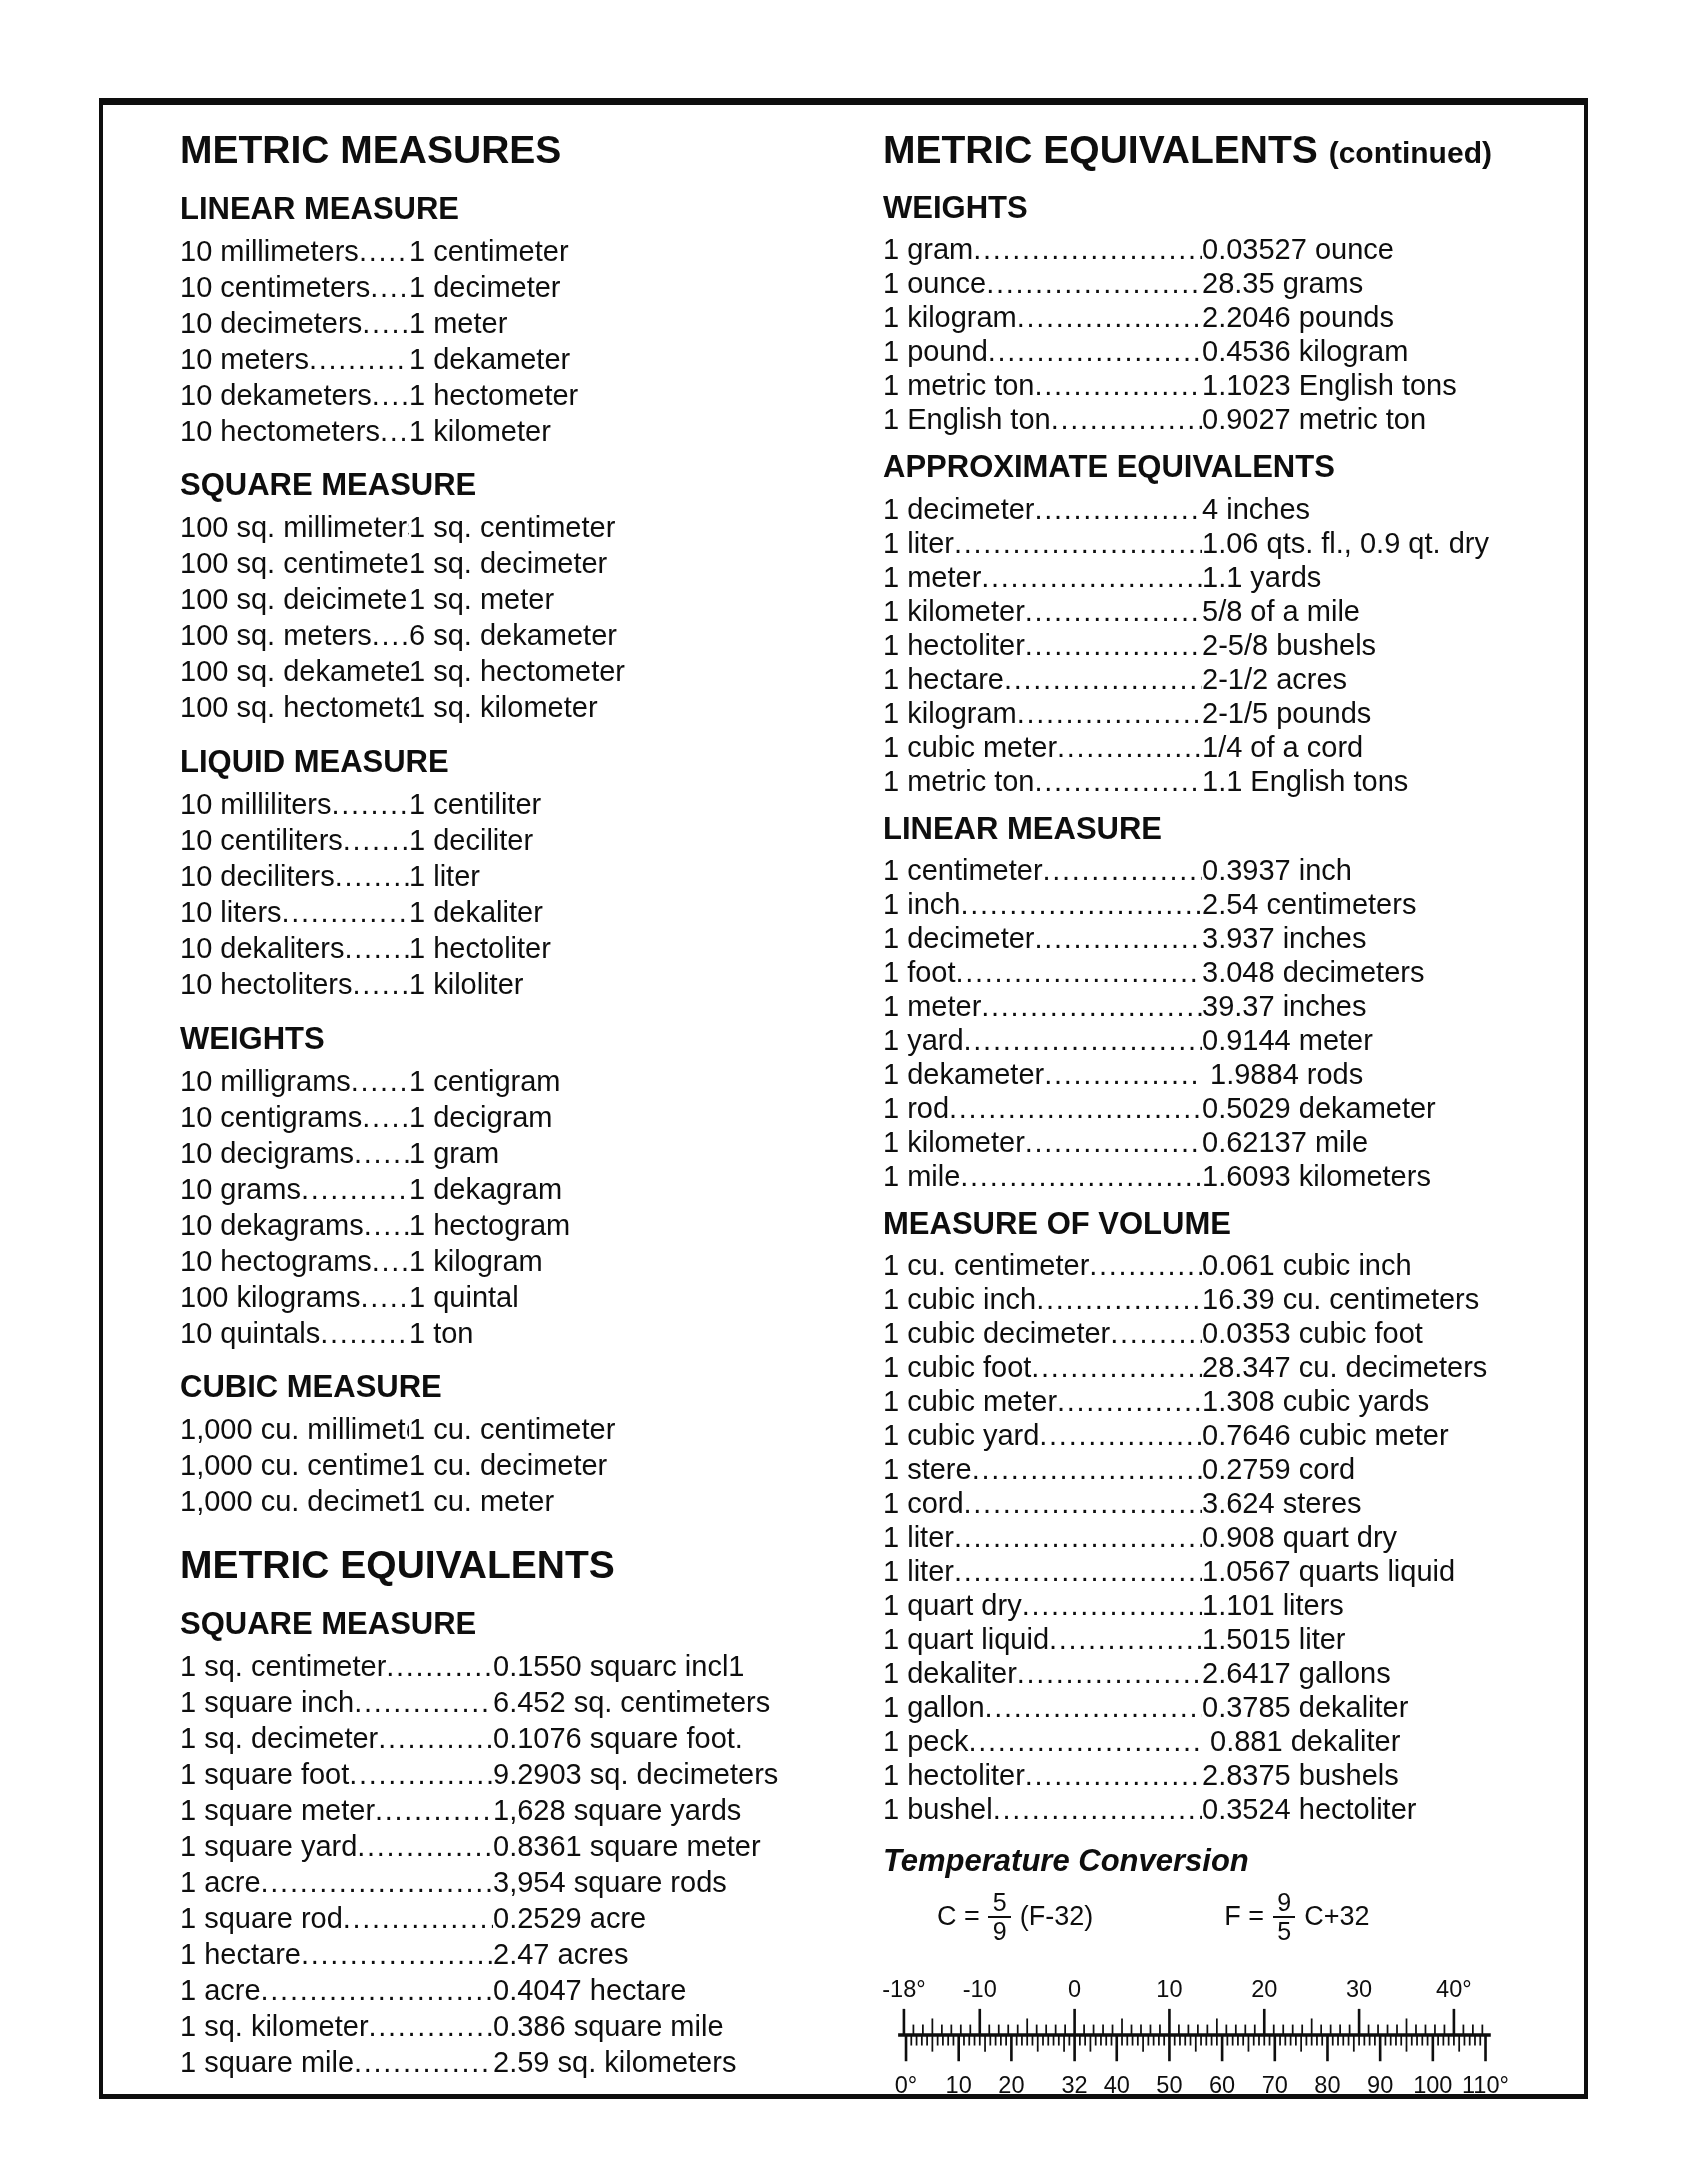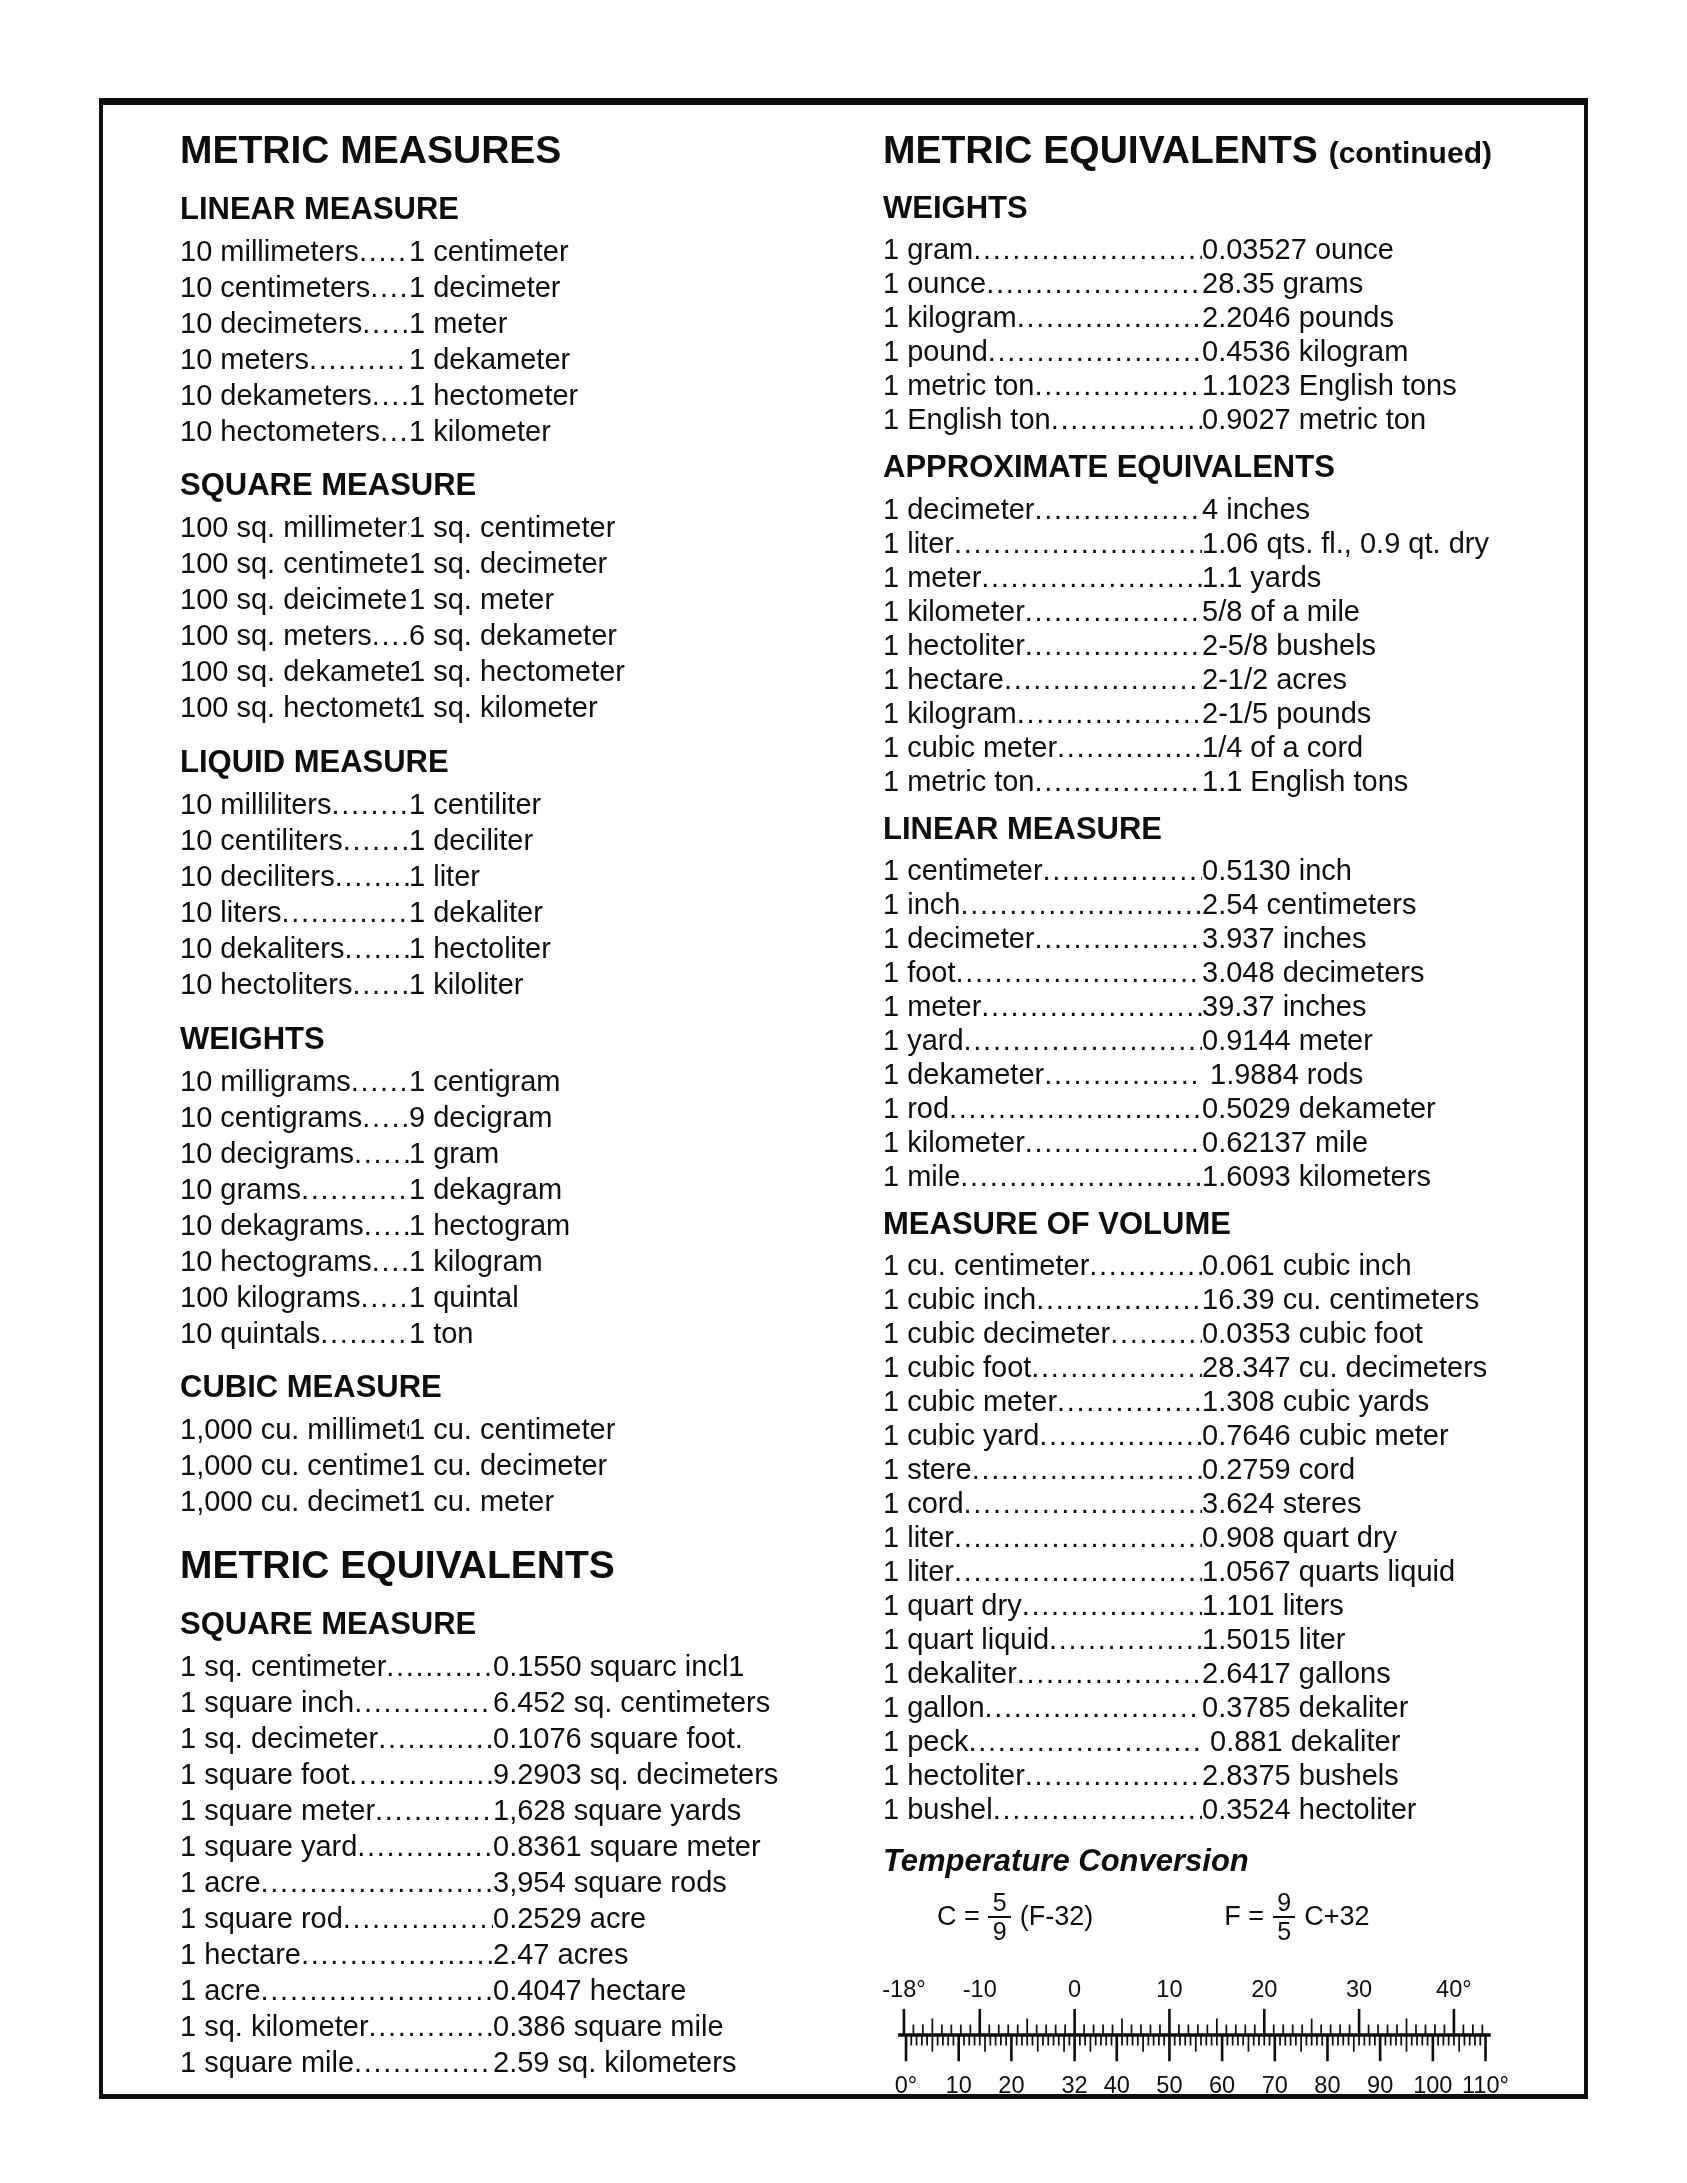--- a/index.html
+++ b/index.html
@@ -185,21 +185,21 @@
                 <span class="term">10 milligrams</span>
                 <span class="dots"></span>
               </span>
               <span class="val">1 centigram</span>
             </div>
             <div class="row">
               <span class="lead" style="--lead: 229px;">
                 <span class="term">10 centigrams</span>
                 <span class="dots"></span>
               </span>
-              <span class="val">9 decigram</span>
+              <span class="val">1 decigram</span>
             </div>
             <div class="row">
               <span class="lead" style="--lead: 229px;">
                 <span class="term">10 decigrams</span>
                 <span class="dots"></span>
               </span>
               <span class="val">1 gram</span>
             </div>
             <div class="row">
               <span class="lead" style="--lead: 229px;">
@@ -468,21 +468,21 @@
               <span class="val">1.1 English tons</span>
             </div>
           </section>
           <section>
             <h3 class="sec-h">LINEAR MEASURE</h3>
             <div class="row">
               <span class="lead" style="--lead: 319px;">
                 <span class="term">1 centimeter</span>
                 <span class="dots"></span>
               </span>
-              <span class="val">0.5130 inch</span>
+              <span class="val">0.3937 inch</span>
             </div>
             <div class="row">
               <span class="lead" style="--lead: 319px;">
                 <span class="term">1 inch</span>
                 <span class="dots"></span>
               </span>
               <span class="val">2.54 centimeters</span>
             </div>
             <div class="row">
               <span class="lead" style="--lead: 319px;">

